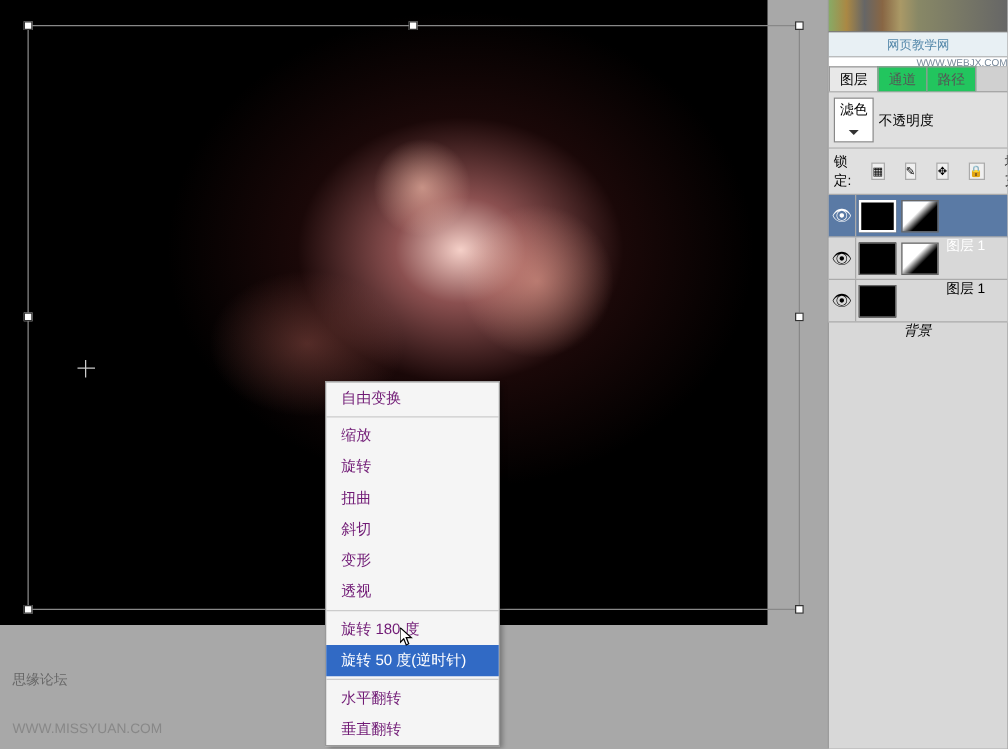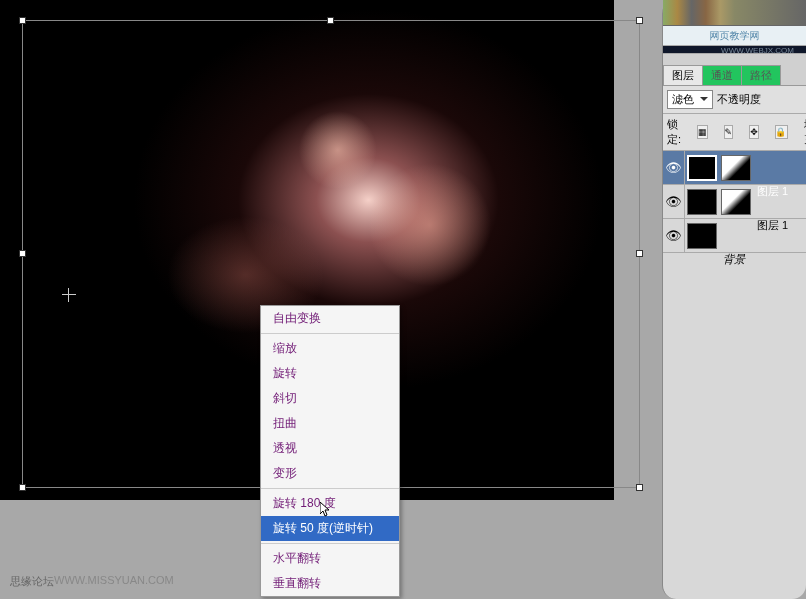--- a/index.html
+++ b/index.html
@@ -20,47 +20,47 @@
     .center-ref::after { left: 0; top: 6px; width: 14px; height: 1px; }
     
     .context-menu { position: absolute; left: 260px; top: 305px; width: 140px; background: #f5f5f5; border: 1px solid #999; box-shadow: 2px 2px 4px rgba(0,0,0,0.3); }
     .menu-item { padding: 4px 12px; color: #701a75; white-space: nowrap; cursor: default; }
     .menu-item.highlighted { background: #316ac5; color: #fff; }
     .menu-sep { height: 1px; background: #ccc; margin: 2px 0; }
     .red-arrow { position: absolute; left: 265px; top: 334px; width: 2px; height: 164px; background: #d00; }
     .red-arrow::after { content: ''; position: absolute; left: -4px; bottom: -1px; border: 5px solid transparent; border-top: 10px solid #d00; }
     .cursor-arrow { position: absolute; left: 320px; top: 502px; width: 12px; height: 16px; pointer-events: none; z-index: 10; }
     
-    .right-panel { position: absolute; right: 0; top: 0; width: 144px; height: 599px; background: #d8d8d8; border-left: 1px solid #888; border-radius: 14px; }
+    .right-panel { position: absolute; right: 0; top: 0; width: 144px; height: 599px; background: #d8d8d8; border-left: 1px solid #888; }
     .swatches { width: 100%; height: 26px; background: linear-gradient(90deg, #8a6 0%, #a84 10%, #666 20%, #864 30%, #a96 40%, #886 50%, #666 100%); border-bottom: 1px solid #666; }
     .banner { width: 100%; height: 20px; background: #e8f0f4; border-bottom: 1px solid #aaa; display: flex; align-items: center; justify-content: center; color: #5588aa; font-size: 10px; }
     
-    .panel-tabs { display: flex; background: #d0d0d0; border-bottom: 1px solid #999; height: 32px; align-items: flex-end; }
+    .panel-tabs { display: flex; background: #d0d0d0; border-bottom: 1px solid #999; height: 20px; align-items: flex-end; }
     .tab { padding: 2px 8px; font-size: 11px; color: #555; background: #22c55e; border: 1px solid #999; border-bottom: none; margin-right: -1px; }
     .tab.active { background: #e8e8e8; color: #000; }
     
     .blend-row { display: flex; padding: 4px; align-items: center; gap: 4px; background: #e0e0e0; border-bottom: 1px solid #aaa; }
-    .blend-select { border: 1px solid #888; background: #fff; padding: 1px 4px; font-size: 11px; display: flex; align-items: center; gap: 6px; }
+    .blend-select { border: 1px solid #888; background: #fff; padding: 1px 4px; font-size: 11px; display: flex; align-items: center; gap: 6px; flex-direction: column; }
     .dropdown-arrow { width: 0; height: 0; border: 4px solid transparent; border-top: 4px solid #333; margin-top: 3px; }
     
     .lock-row { display: flex; padding: 3px 4px; align-items: center; gap: 16px; background: #e0e0e0; border-bottom: 1px solid #aaa; font-size: 11px; }
     .lock-icon { width: 14px; height: 14px; border: 1px solid #aaa; background: #f0f0f0; display: inline-flex; align-items: center; justify-content: center; font-size: 9px; }
     
     .layers-list { background: #d8d8d8; }
     .layer-row { display: flex; align-items: center; height: 34px; border-bottom: 1px solid #aaa; background: #d8d8d8; }
     .layer-row.selected { background: #5a7aa5; color: #fff; }
     .eye-col { width: 22px; display: flex; justify-content: center; border-right: 1px solid #aaa; height: 100%; align-items: center; }
     .eye-icon { font-size: 13px; }
     .thumb { width: 30px; height: 26px; margin: 0 2px; border: 1px solid #666; background: #000; }
     .thumb.selected { border: 2px solid #fff; }
     .thumb.mask { background: #fff; }
     .thumb.bg { background: #fff; }
     .layer-name { font-size: 11px; padding-left: 4px; flex: 1; margin-top: 48px; }
     
-    .footer { position: absolute; left: 10px; bottom: 10px; display: flex; gap: 0; color: #888; font-size: 11px; }
+    .footer { position: absolute; left: 10px; bottom: 10px; display: flex; gap: 26px; color: #888; font-size: 11px; flex-direction: column; }
     .footer span:first-child { color: #666; }
   </style>
 </head>
 <body>
 
 <div class="canvas-area">
   <div class="artwork"></div>
   <div class="transform-box">
     <div class="handle h-tl"></div>
     <div class="handle h-tm"></div>
@@ -74,42 +74,42 @@
   <div class="center-ref"></div>
 </div>
 
 <div class="red-arrow"></div>
 
 <div class="context-menu">
   <div class="menu-item">自由变换</div>
   <div class="menu-sep"></div>
   <div class="menu-item">缩放</div>
   <div class="menu-item">旋转</div>
+  <div class="menu-item">扭曲</div>
   <div class="menu-item">斜切</div>
-  <div class="menu-item">扭曲</div>
+  <div class="menu-item">变形</div>
   <div class="menu-item">透视</div>
-  <div class="menu-item">变形</div>
   <div class="menu-sep"></div>
   <div class="menu-item">旋转 180 度</div>
   <div class="menu-item highlighted">旋转 50 度(逆时针)</div>
   <div class="menu-sep"></div>
   <div class="menu-item">水平翻转</div>
   <div class="menu-item">垂直翻转</div>
 </div>
 
 <svg class="cursor-arrow" viewBox="0 0 12 16">
     <path d="M0 0 L0 12 L3 9 L5 14 L7 13 L5 8 L9 8 Z" fill="#fff" stroke="#000" stroke-width="1"></path>
   </svg>
 
 <div class="right-panel">
   <div class="swatches"></div>
   <div class="banner">
     <span>网页教学网</span>
   </div>
-  <div style="height:8px;background:#0f172a;border-bottom:1px solid #aaa;font-size:8px;text-align:right;padding-right:12px;color:#789">WWW.WEBJX.COM</div>
+  <div style="height:8px;background:#ffffff;border-bottom:1px solid #aaa;font-size:8px;text-align:right;padding-right:0;color:#789">WWW.WEBJX.COM</div>
 
   <div class="panel-tabs">
     <div class="tab active">图层</div>
     <div class="tab">通道</div>
     <div class="tab">路径</div>
   </div>
 
   <div class="blend-row">
     <div class="blend-select">
       <span>滤色</span>

